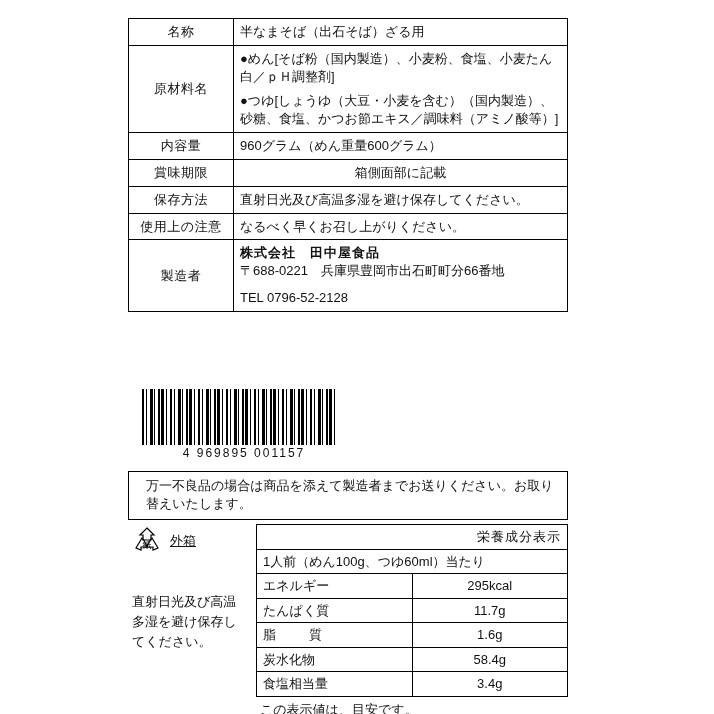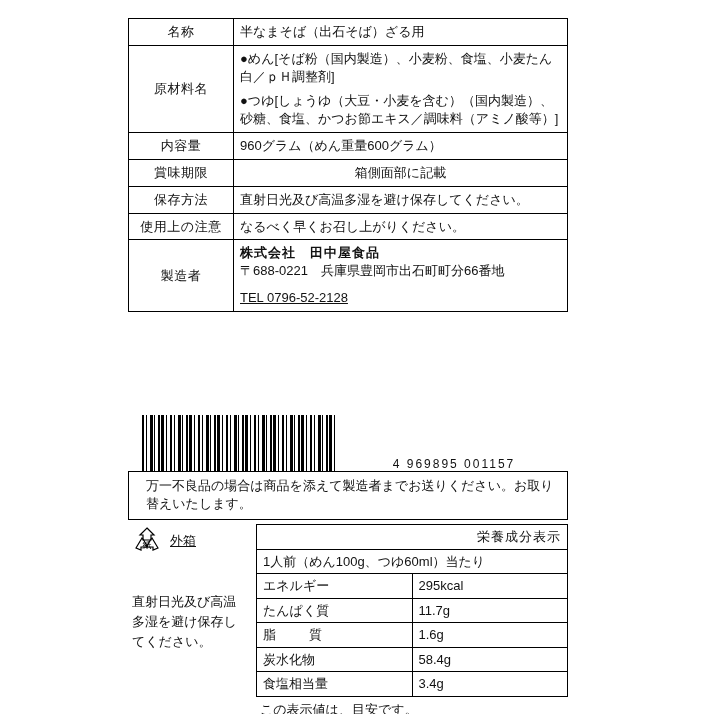--- a/index.html
+++ b/index.html
@@ -61,33 +61,32 @@
   }
   .maker-line {
     margin: 0;
   }
   .maker-name {
     font-weight: bold;
     letter-spacing: 1px;
   }
   .maker-tel {
     margin-top: 9px;
-    text-decoration: underline;
   }
 
   
   .barcode-wrap {
     position: absolute;
     left: 104px;
     top: 375px;
     width: 440px;
     height: 82px;
     display: flex;
-    flex-direction: row;
-    align-items: flex-end;
+    flex-direction: column;
+    align-items: flex-start;
     justify-content: flex-start;
   }
   .barcode {
     width: 196px;
     height: 56px;
     margin-left: 14px;
     background-image:
       repeating-linear-gradient(to right,
         #000 0px, #000 2px, #fff 2px, #fff 4px,
         #000 4px, #000 5px, #fff 5px, #fff 8px,
@@ -177,21 +176,21 @@
   }
   .nutri-name {
     width: 142px;
     text-align: left;
     padding-left: 10px;
   }
   .nutri-name.spaced {
     letter-spacing: 10px;
   }
   .nutri-val {
-    text-align: left;
+    text-align: center;
   }
   .nutri-foot {
     margin-top: 4px;
     font-size: 13px;
     padding-left: 4px;
   }
 </style>
 </head>
 <body>
 

